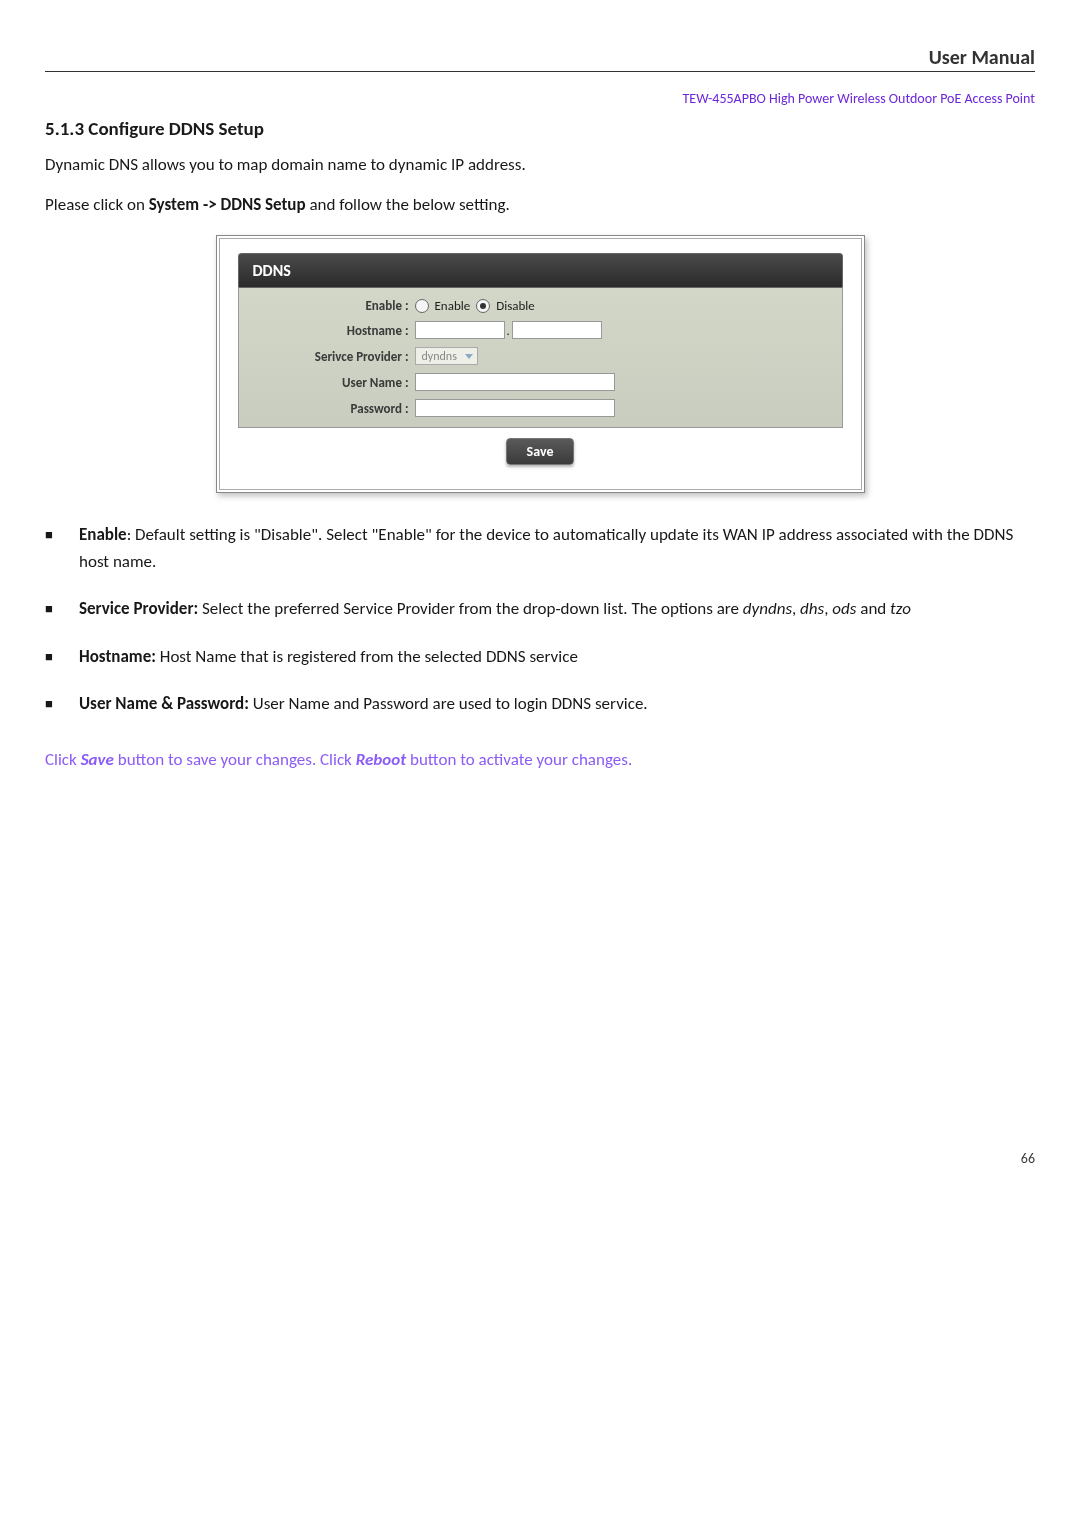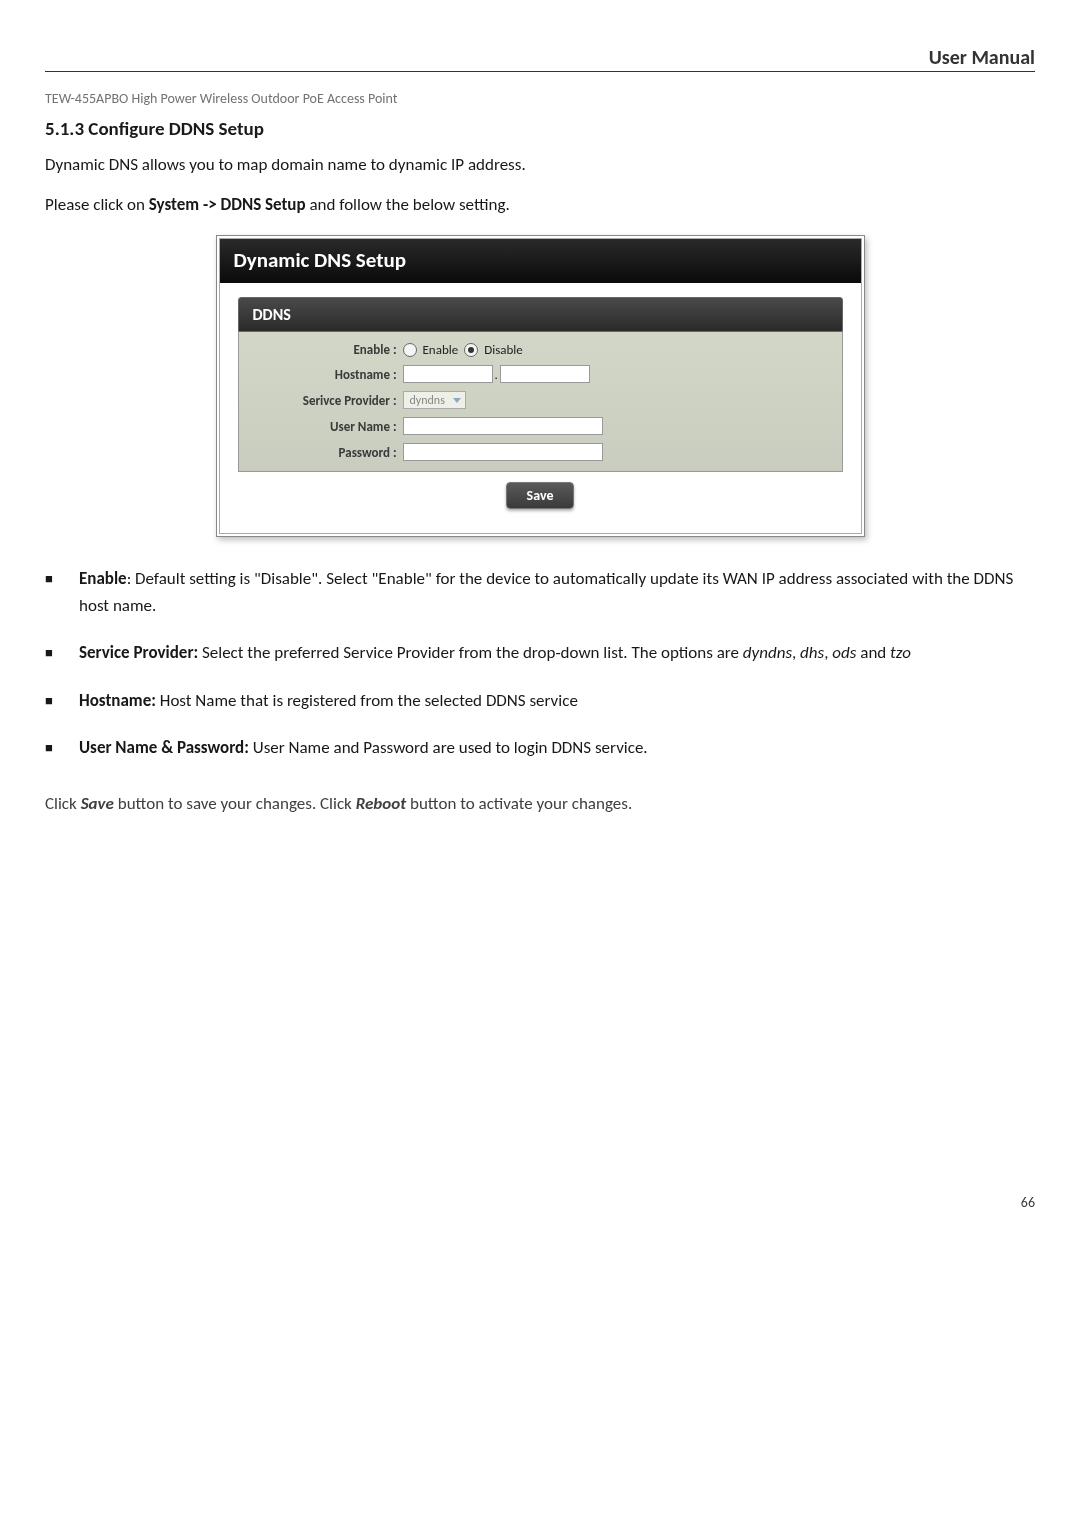--- a/index.html
+++ b/index.html
@@ -16,22 +16,22 @@
     .user-manual {
       font-weight: bold;
       color: #333;
       font-size: 20px;
     }
     .header-line {
       border-bottom: 1px solid #333;
       margin-bottom: 4px;
     }
     .product-line {
-      text-align: left;
-      color: #737373;
+      text-align: right;
+      color: #6d28d9;
       font-size: 14px;
       margin-bottom: 10px;
       margin-top: 18px;
     }
     .section-title {
       font-weight: bold;
       color: #1a1a1a;
       font-size: 19px;
       margin-bottom: 12px;
     }
@@ -76,21 +76,21 @@
     }
     .ddns-form {
       background: linear-gradient(to bottom, #d2d7c8 0%, #c8cdbf 100%);
       border: 1px solid #999;
       border-top: none;
       padding: 6px 0;
     }
     .form-row {
       display: flex;
       align-items: center;
-      padding: 4px 14px;
+      padding: 4px 26px;
     }
     .form-label {
       width: 150px;
       text-align: right;
       font-weight: bold;
       color: #3a3a3a;
       font-size: 13px;
       padding-right: 6px;
     }
     .form-control {
@@ -184,21 +184,21 @@
       text-align: left;
       font-size: 13px;
       padding-top: 4px;
     }
     .list-text {
       flex: 1;
     }
     .footer-text {
       margin-top: 32px;
       font-size: 17px;
-      color: #404040;
+      color: #8b5cf6;
     }
     .page-num {
       text-align: right;
       color: #3a3a3a;
       font-size: 14px;
       margin-top: 380px;
     }
   </style>
 </head>
 <body>
@@ -212,21 +212,20 @@
 <div class="section-title">5.1.3 Configure DDNS Setup</div>
 
 <div class="body-text">Dynamic DNS allows you to map domain name to dynamic IP address.</div>
 
 <div class="body-text">
   <span>Please click on </span><span class="bold">System -&gt; DDNS Setup</span><span> and follow the below setting.</span>
 </div>
 
 <div class="figure">
   <div class="figure-inner">
-    <div class="dns-title-bar">Dynamic DNS Setup</div>
     <div class="ddns-section">
       <div class="ddns-header">DDNS</div>
       <div class="ddns-form">
 
         <div class="form-row">
           <div class="form-label">Enable :</div>
           <div class="form-control">
             <span class="radio-circle"></span>
             <span>Enable</span>
             <span class="radio-circle selected"></span>

